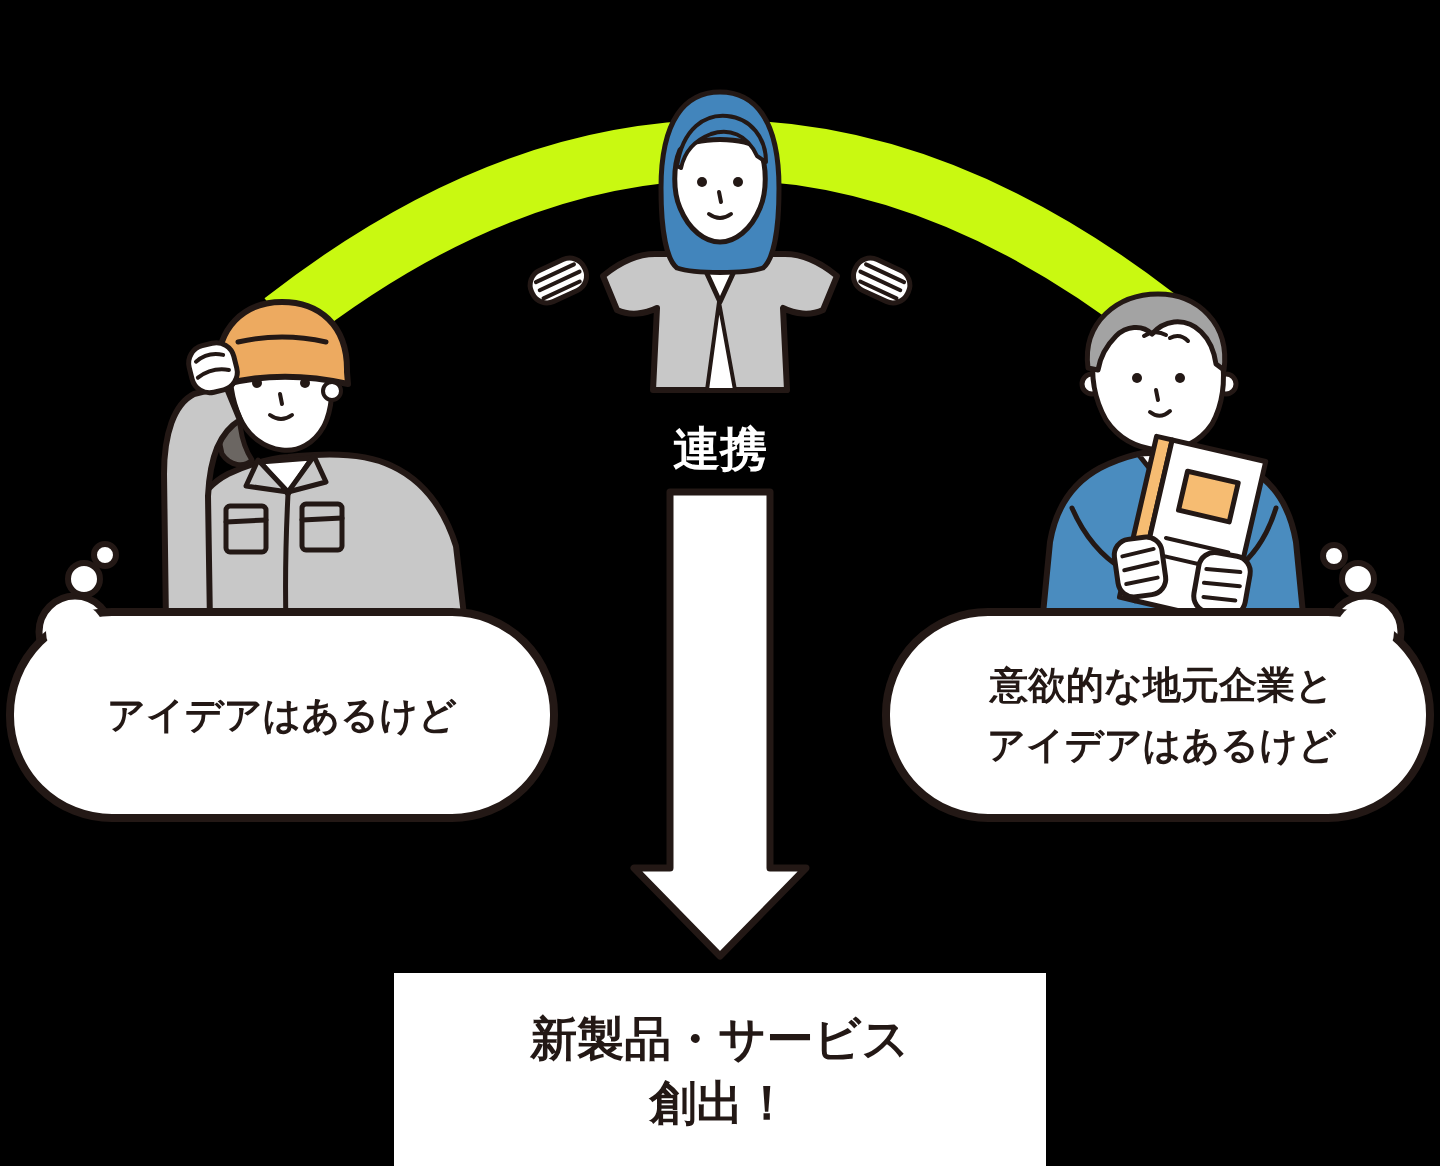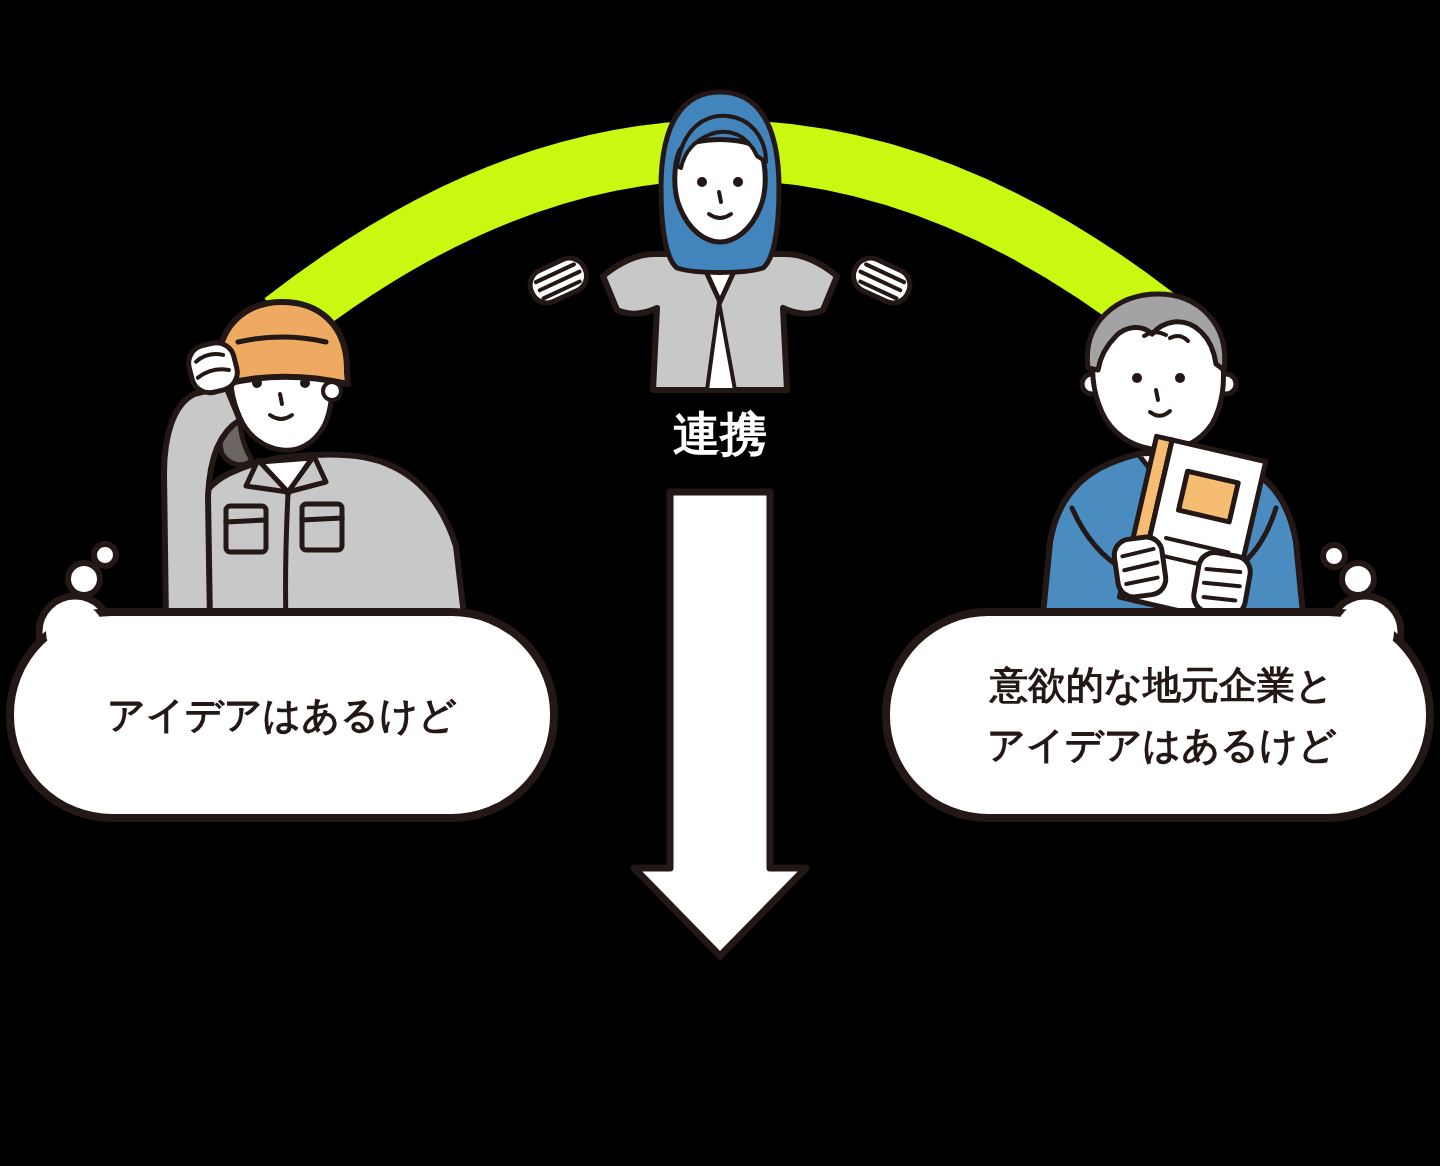--- a/index.html
+++ b/index.html
@@ -44,21 +44,21 @@
   
   .dot{
     position:absolute;background:#fff;border:6px solid var(--outline,#231815);
     border-radius:50%;
   }
   .dot-big{width:26px;height:26px;}
   .dot-small{width:16px;height:16px;}
 
   
   #link-label{
-    left:600px;top:406px;width:240px;height:56px;
+    left:600px;top:421px;width:240px;height:56px;
     text-align:center;font-size:47px;font-weight:900;line-height:56px;
     color:var(--label-white,#ffffff);white-space:nowrap;
   }
 
   
   #result-box{
     left:394px;top:973px;width:652px;height:193px;
     background:var(--bubble-fill,#ffffff);
     display:flex;flex-direction:column;align-items:center;justify-content:flex-start;
     padding-top:34px;box-sizing:border-box;
@@ -209,14 +209,18 @@
       <circle class="white" cx="485" cy="44" r="29"></circle>
     </svg>
     <div class="bubble-text">
       <div>意欲的な地元企業と</div>
       <div>アイデアはあるけど</div>
     </div>
   </div>
   <div class="dot dot-big" style="left:1339px;top:560px;"></div>
   <div class="dot dot-small" style="left:1320px;top:542px;"></div>
 
+  <div class="abs" id="result-box">
+    <div>新製品・サービス</div>
+    <div>創出！</div>
+  </div>
 
 </div>
 
 </body></html>

